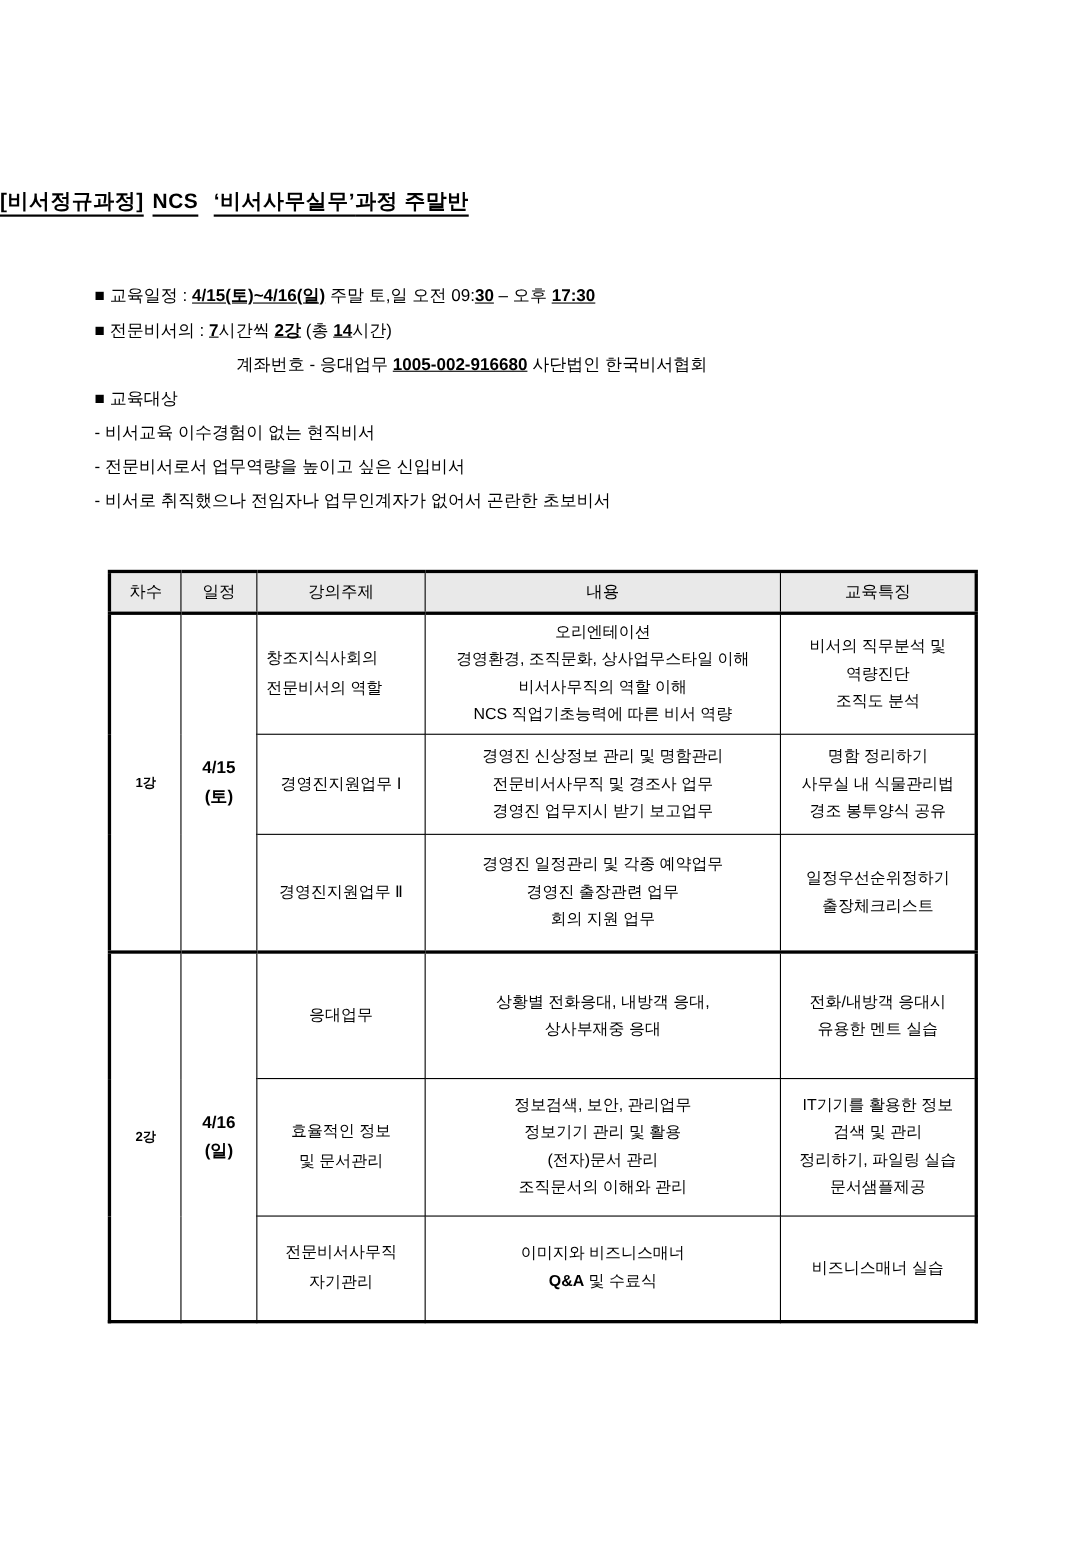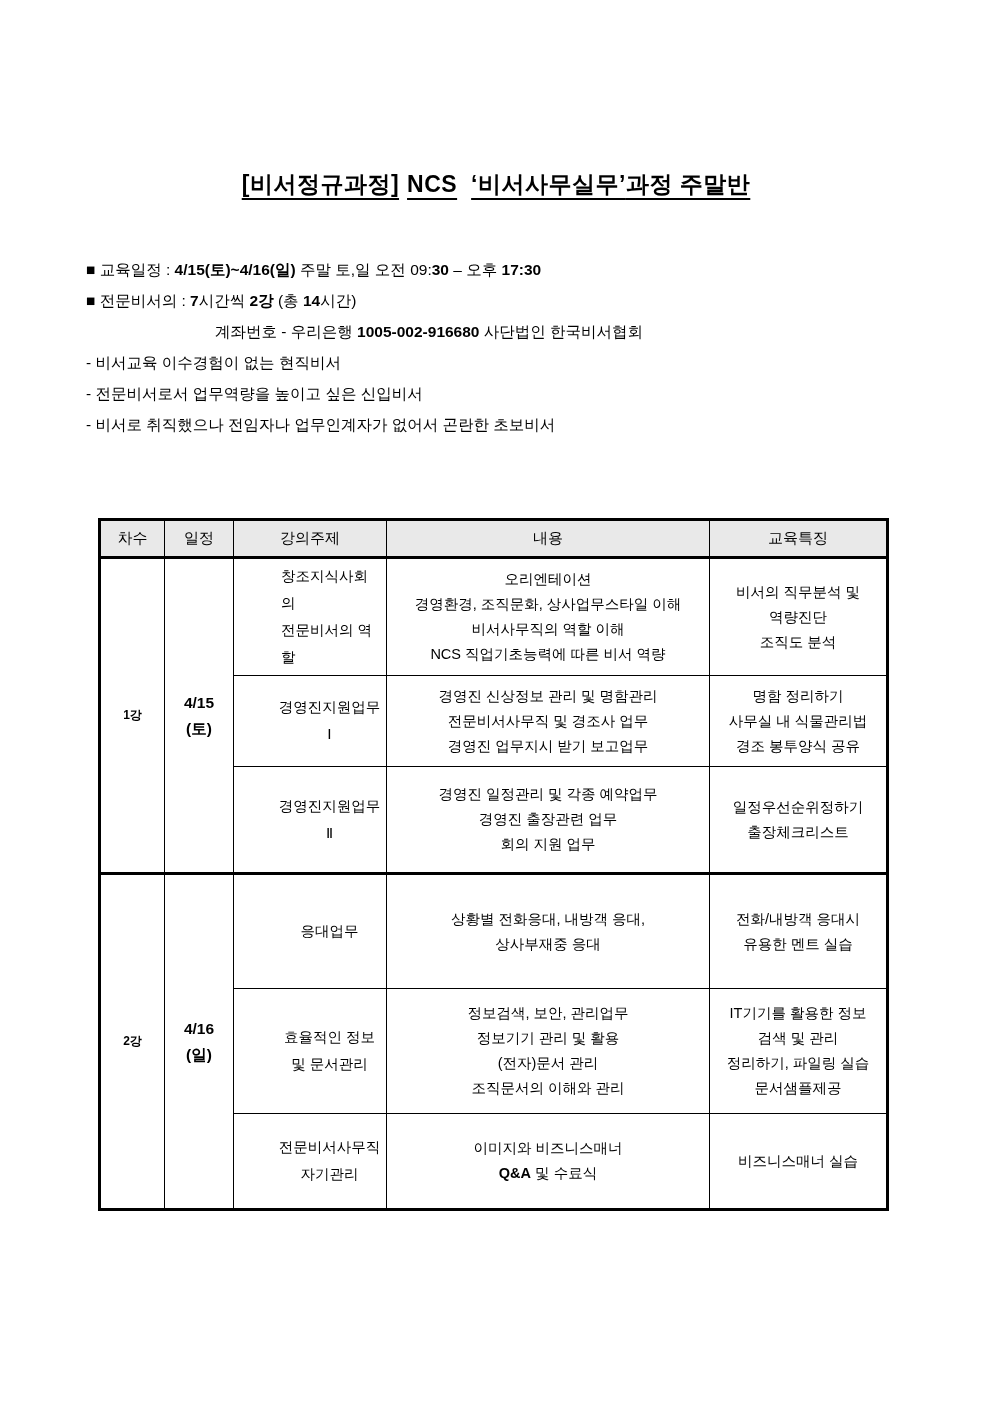--- a/index.html
+++ b/index.html
@@ -3,70 +3,71 @@
 <meta charset="utf-8">
 <style>
   html,body { margin:0; padding:0; background:#fff; }
   .page {
     position:relative; width:992px; height:1403px; background:#ffffff;
     font-family:"Liberation Sans","DejaVu Sans",sans-serif; color:#000;
     overflow:hidden;
   }
   
   .title {
-    position:absolute; top:168px; left:0; right:0; text-align:center;
-    font-size:23px; line-height:32px; letter-spacing:0.5px;
+    position:absolute; top:168px; left:0; right:0; text-align:left;
+    font-size:19px; line-height:32px; letter-spacing:0.5px;
   }
   .title .uwrap {
     text-decoration:underline; text-decoration-thickness:2px; text-underline-offset:6px;
   }
   .t-med  { font-weight:600; }
   .t-bold { font-weight:800; }
   .t-ncs  { font-weight:800; margin-left:8px; margin-right:14px; }
   
   .info { position:absolute; left:86px; top:254px; font-size:15.5px; }
   .info .line { height:31px; line-height:31px; white-space:pre; }
-  .info b { font-weight:700; }
+  .info b { font-weight:700;text-decoration:underline; }
   .info .indent { padding-left:129px; }
   
   .tbl {
     position:absolute; left:98px; top:518px; width:788px;
     border-collapse:collapse; table-layout:fixed; font-size:14.5px;
   }
   .tbl { border:3px solid #000; }
   .tbl th {
     border:1px solid #000; border-top:3px solid #000; border-bottom:3px solid #000;
     background:#e9e9e9; font-weight:400; height:33px; font-size:15px; text-align:center;
   }
   .tbl td {
     border:1px solid #000; vertical-align:middle; text-align:center; padding:4px 4px;
   }
   .tbl tr.gsep td { border-top:3px solid #000; }
   .cl { line-height:25px; }
-  .c-topic .cl { line-height:27px;margin-left:39px; }
+  .c-topic .cl { line-height:27px; }
   .c-topic.left { text-align:left; padding-left:8px; }
   .c-sess { font-weight:700; font-size:12px; }
   .c-date { font-weight:700; font-size:15.5px; }
   .c-date .cl { line-height:26px; }
   .c-content { text-align:left; padding-left:10px; padding-right:6px; }
   .c-content b { font-weight:700; }
 </style>
 </head>
 <body>
 
 <div class="page">
 
   <div class="title">
     <span class="uwrap"><span class="t-med">[비서정규과정]</span><span class="t-ncs">NCS</span><span class="t-bold">‘비서사무실무’</span><span class="t-med">과정 주말반</span></span>
   </div>
 
   <div class="info">
     <div class="line"><span>■ 교육일정 : </span><b>4/15(토)~4/16(일)</b><span> 주말 토,일 오전 09:</span><b>30</b><span> – 오후 </span><b>17:30</b></div>
     <div class="line"><span>■ 전문비서의 : </span><b>7</b><span>시간씩 </span><b>2강</b><span> (총 </span><b>14</b><span>시간)</span></div>
-    <div class="line indent"><span>계좌번호 - 우리은행 </span><b>1005-002-916680</b><span> 사단법인 한국비서협회</span></div>
+    <div class="line indent"><span>계좌번호 - 응대업무 </span><b>1005-002-916680</b><span> 사단법인 한국비서협회</span></div>
+    <div class="line"><span>■ 교육대상</span></div>
     <div class="line"><span>- 비서교육 이수경험이 없는 현직비서</span></div>
     <div class="line"><span>- 전문비서로서 업무역량을 높이고 싶은 신입비서</span></div>
     <div class="line"><span>- 비서로 취직했으나 전임자나 업무인계자가 없어서 곤란한 초보비서</span></div>
   </div>
 
   <table class="tbl">
     <colgroup>
       <col style="width:65px">
         <col style="width:69px">
         <col style="width:153px">

